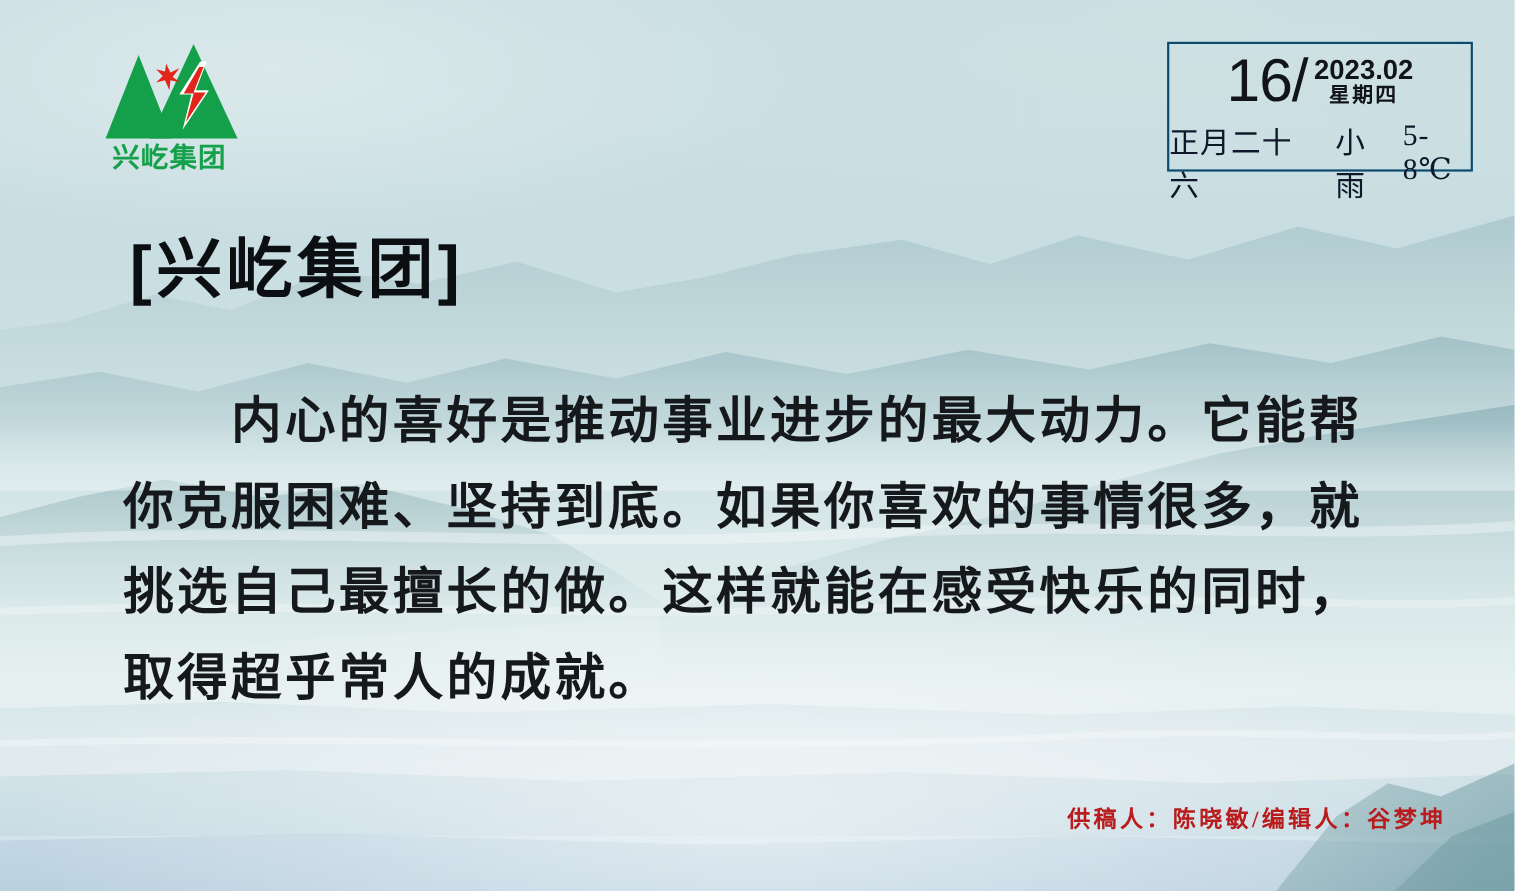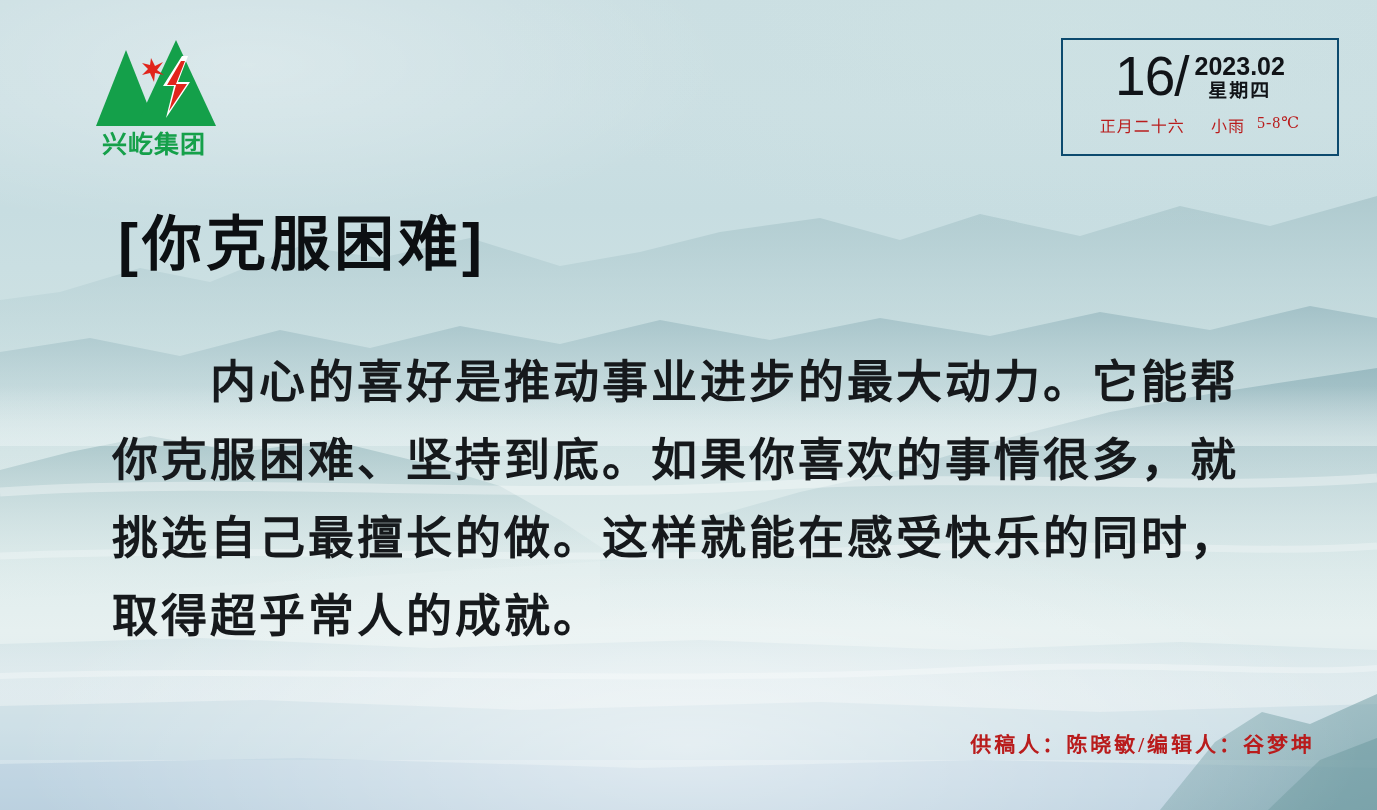--- a/index.html
+++ b/index.html
@@ -116,22 +116,22 @@
     letter-spacing: 2px;
     margin-top: 1px;
   }
   .date-bottom {
     display: flex;
     justify-content: center;
     align-items: baseline;
     gap: 26px;
     margin-top: 7px;
     font-family: "Liberation Serif", "DejaVu Serif", serif;
-    font-size: 16px;
-    color: #b91c1c;
+    font-size: 27px;
+    color: #0f172a;
     letter-spacing: 1px;
   }
   .date-weather { display: flex; gap: 12px; align-items: flex-start; }
 
   
   .headline {
     position: absolute;
     left: 118px;
     top: 212px;
     font-size: 60px;
@@ -261,21 +261,21 @@
     </div>
     <div class="date-bottom">
       <span>正月二十六</span>
       <span class="date-weather">
         <span>小雨</span>
         <span>5-8℃</span>
       </span>
     </div>
   </div>
 
-  <div class="headline">[你克服困难]</div>
+  <div class="headline">[兴屹集团]</div>
 
   <div class="body-copy">
     <div class="body-line">　　内心的喜好是推动事业进步的最大动力。它能帮</div>
     <div class="body-line">你克服困难、坚持到底。如果你喜欢的事情很多，就</div>
     <div class="body-line">挑选自己最擅长的做。这样就能在感受快乐的同时，</div>
     <div class="body-line">取得超乎常人的成就。</div>
   </div>
 
   <div class="credit">供稿人：陈晓敏/编辑人：谷梦坤</div>
 

